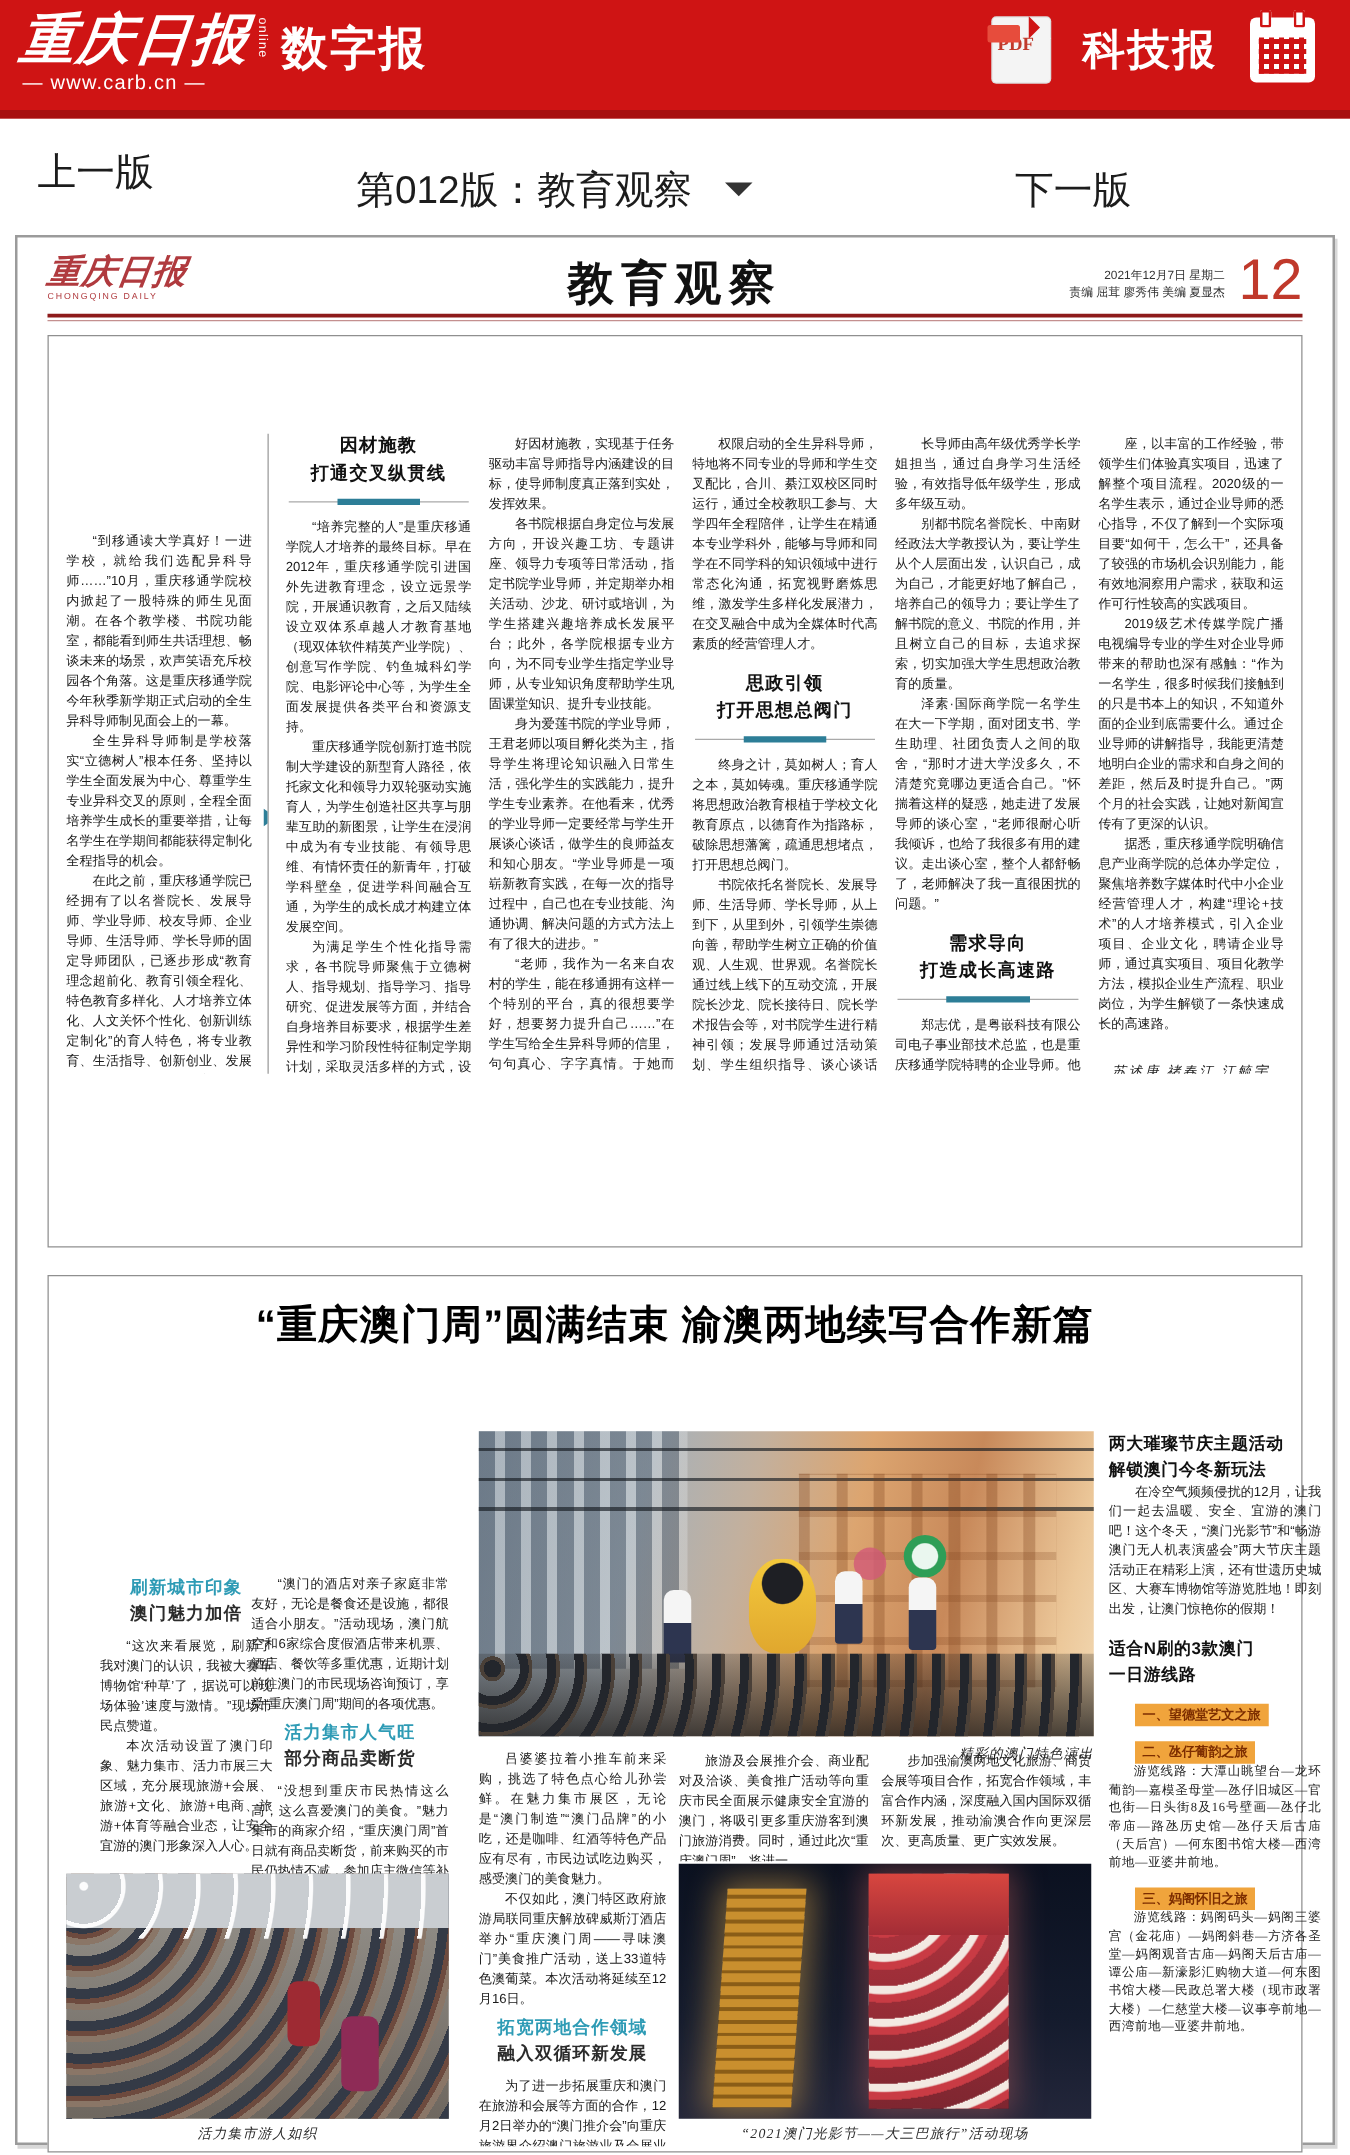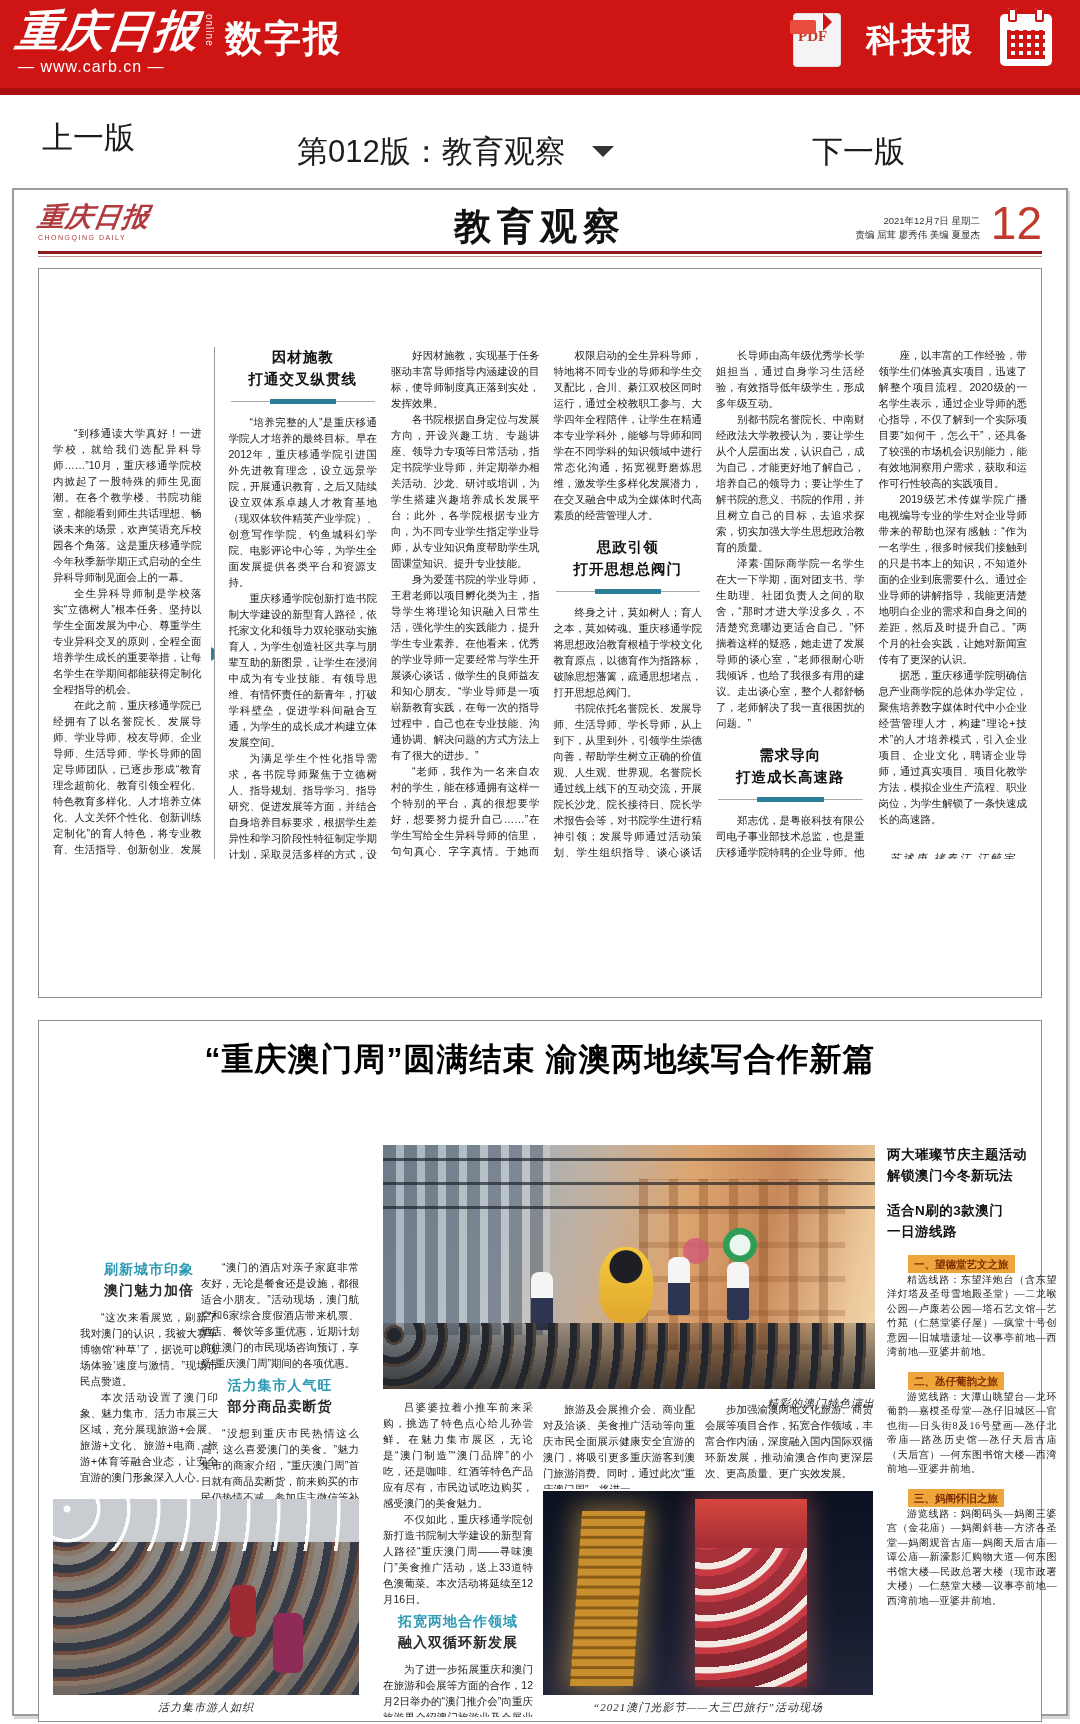--- a/index.html
+++ b/index.html
@@ -21,21 +21,21 @@
   .pdf-band { position:absolute; left:-4px; top:6px; width:26px; height:14px; background:#e74c3c; border-radius:2px; }
   .tech-label { font-size:34px; font-weight:bold; color:#fff; letter-spacing:2px; }
   .cal-icon { width:52px; height:52px; background:#fff; border-radius:5px; position:relative; }
   .cal-icon::before, .cal-icon::after { content:""; position:absolute; top:-6px; width:9px; height:14px; background:#fff; border-radius:2px; box-shadow:0 0 0 2px #cf1414 inset; }
   .cal-icon::before { left:8px; } .cal-icon::after { right:8px; }
   .cal-grid { position:absolute; left:7px; right:7px; bottom:7px; top:16px; background:
       repeating-linear-gradient(90deg,#cf1414 0 4px, transparent 4px 8px),
       repeating-linear-gradient(0deg,#cf1414 0 4px, transparent 4px 8px); }
 
   
-  .navrow { height:115px; background:#fff; position:relative;margin-left:12px; }
+  .navrow { height:115px; background:#fff; position:relative; }
   .nav-prev, .nav-next { position:absolute; top:22px; font-size:31px; color:#1c1c1c; cursor:pointer; }
   .nav-prev { left:30px; }
   .nav-next { right:175px; top:36px; }
   .nav-current { position:absolute; left:285px; top:36px; font-size:31px; color:#1c1c1c; display:flex; align-items:center; gap:26px; cursor:pointer; }
   .caret-down { width:0; height:0; border:11px solid transparent; border-top-color:#333; margin-top:10px; }
 
   
   .page { position:absolute; left:12px; top:188px; width:1056px; height:1528px; background:#fff;
           border:2px solid #9b9b9b; box-shadow:2px 3px 0 #d8d8d8; padding:8px 24px 0 24px; }
 
@@ -293,21 +293,21 @@
 
       <div class="photo photo-market">
         <div class="red1"></div>
         <div class="red2"></div>
       </div>
       <div class="caption cap-market">活力集市游人如织</div>
 
       <div class="a2-col colC">
         <div>
             <p>吕婆婆拉着小推车前来采购，挑选了特色点心给儿孙尝鲜。在魅力集市展区，无论是“澳门制造”“澳门品牌”的小吃，还是咖啡、红酒等特色产品应有尽有，市民边试吃边购买，感受澳门的美食魅力。</p>
-            <p>不仅如此，重庆移通学院创新打造书院制大学建设的新型育人路径“重庆澳门周——寻味澳门”美食推广活动，送上33道特色澳葡菜。本次活动将延续至12月16日。</p>
+            <p>不仅如此，澳门特区政府旅游局联同重庆解放碑威斯汀酒店举办“重庆澳门周——寻味澳门”美食推广活动，送上33道特色澳葡菜。本次活动将延续至12月16日。</p>
           </div>
         <div class="subhead2">
           <span class="t">拓宽两地合作领域</span>
           <span class="b">融入双循环新发展</span>
         </div>
         <div>
             <p>为了进一步拓展重庆和澳门在旅游和会展等方面的合作，12月2日举办的“澳门推介会”向重庆旅游界介绍澳门旅游业及会展业的优势，并设商业配对和洽谈活动。</p>
           </div>
       </div>
 
@@ -322,27 +322,27 @@
         <div class="tower-gold"></div>
         <div class="tower-red"></div>
       </div>
       <div class="caption cap-night">“2021澳门光影节——大三巴旅行”活动现场</div>
 
       <div class="sidebar">
         <div class="sb-head">
           <div>两大璀璨节庆主题活动</div>
           <div>解锁澳门今冬新玩法</div>
         </div>
+        <p class="sb-intro">在冷空气频频侵扰的12月，让我们一起去温暖、安全、宜游的澳门吧！这个冬天，“澳门光影节”和“畅游澳门无人机表演盛会”两大节庆主题活动正在精彩上演，还有世遗历史城区、大赛车博物馆等游览胜地！即刻出发，让澳门惊艳你的假期！</p>
         <div class="sb-head sb-head2">
           <div>适合N刷的3款澳门</div>
           <div>一日游线路</div>
         </div>
         <div class="route">
           <span class="route-label">一、望德堂艺文之旅</span>
-          <p class="route-text">精选线路：东望洋炮台（含东望洋灯塔及圣母雪地殿圣堂）—二龙喉公园—卢廉若公园—塔石艺文馆—艺竹苑（仁慈堂婆仔屋）—疯堂十号创意园—旧城墙遗址—议事亭前地—西湾前地—亚婆井前地。</p>
         </div>
         <div class="route">
           <span class="route-label">二、氹仔葡韵之旅</span>
           <p class="route-text">游览线路：大潭山眺望台—龙环葡韵—嘉模圣母堂—氹仔旧城区—官也街—日头街8及16号壁画—氹仔北帝庙—路氹历史馆—氹仔天后古庙（天后宫）—何东图书馆大楼—西湾前地—亚婆井前地。</p>
         </div>
         <div class="route">
           <span class="route-label">三、妈阁怀旧之旅</span>
           <p class="route-text">游览线路：妈阁码头—妈阁三婆宫（金花庙）—妈阁斜巷—方济各圣堂—妈阁观音古庙—妈阁天后古庙—谭公庙—新濠影汇购物大道—何东图书馆大楼—民政总署大楼（现市政署大楼）—仁慈堂大楼—议事亭前地—西湾前地—亚婆井前地。</p>
         </div>
 

